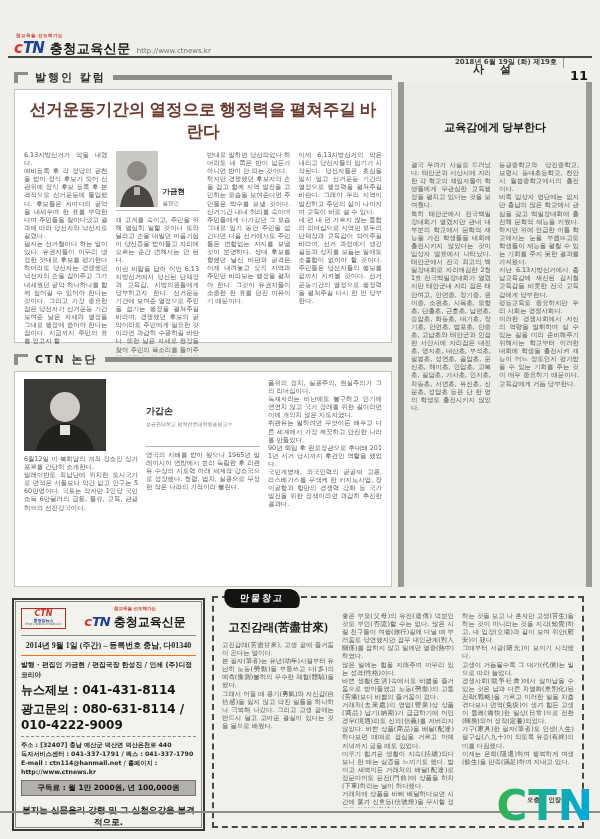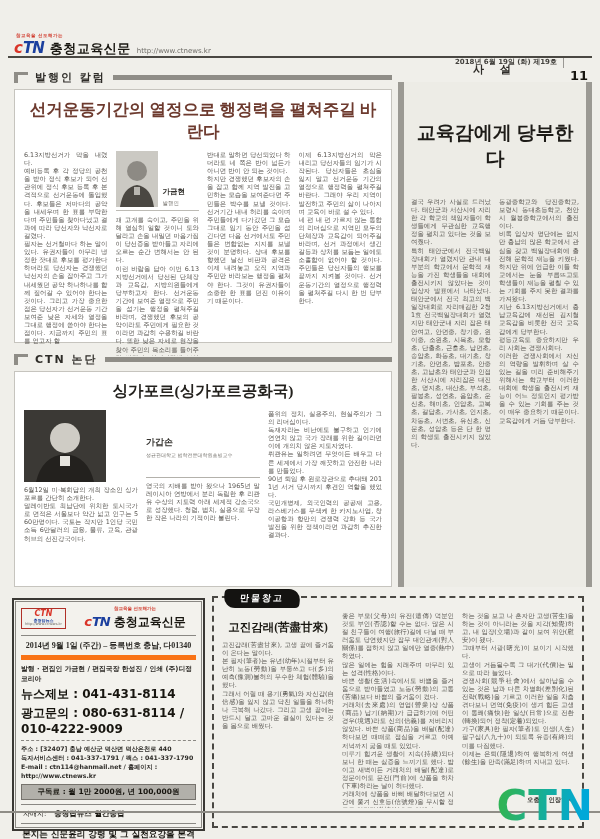--- a/index.html
+++ b/index.html
@@ -50,21 +50,21 @@
   .ib-mini{border:1px solid #b03028;padding:1px 3px;text-align:center;line-height:1.1;}
   .ib-mini-ctn{font-size:8px;font-weight:900;font-style:italic;color:#d93428;}
   .ib-mini-name{font-size:4px;color:#1b3f9e;font-weight:bold;}
   .ib-mini-url{font-size:3.5px;color:#6e6c67;}
   .ib-main{flex:1;text-align:center;}
   .ib-slogan{font-size:4.5px;color:#d03a2c;font-weight:bold;}
   .ib-logo-row{display:flex;justify-content:center;align-items:baseline;gap:4px;}
   .ib-logo-c{color:#d93428;font-weight:900;font-size:13px;font-style:italic;}
   .ib-logo-tn{color:#1b3f9e;font-weight:900;font-size:13px;font-style:italic;letter-spacing:-1px;}
   .ib-title{font-size:12px;font-weight:900;color:#17150f;}
-  .ib-reg{font-size:8px;font-weight:bold;text-align:center;color:#2c2a26;padding:4px 0;border-bottom:5px solid #f97316;font-family:"Liberation Serif",serif;}
+  .ib-reg{font-size:8px;font-weight:bold;text-align:center;color:#2c2a26;padding:4px 0;border-bottom:1px solid #f97316;font-family:"Liberation Serif",serif;}
   .ib-staff{font-size:6.8px;font-weight:bold;color:#2c2a26;padding-top:4px;}
   .ib-phone{font-size:12px;font-weight:900;color:#17150f;margin-top:2px;}
   .ib-dots{border-top:1px dashed #8a8883;margin:4px 0 3px;}
   .ib-small{font-size:6.2px;font-weight:bold;color:#2c2a26;line-height:9px;}
   .ib-sub{background:#b2b0aa;border:1px solid #76736d;text-align:center;font-size:7.5px;font-weight:900;color:#17150f;padding:2px 0;margin:4px 0;}
   .ib-sister-row{display:flex;gap:8px;border-top:1px solid #8a8883;border-bottom:1px solid #8a8883;padding:4px 2px;margin-top:2px;}
   .ib-sister-label{font-size:7px;color:#2c2a26;}
   .ib-sister{font-size:7.5px;font-weight:900;color:#17150f;}
   .ib-ethics{font-size:8.6px;font-weight:900;color:#17150f;text-align:center;padding-top:5px;}
   
@@ -131,41 +131,40 @@
 하지만 경쟁했던 후보자의 손을 잡고 함께 지역 발전을 고민하는 모습을 보여준다면 주민들은 박수를 보낼 것이다. 선거기간 내내 허리를 숙이며 주민들에게 다가갔던 그 모습 그대로 임기 동안 주민을 섬긴다면 다음 선거에서도 주민들은 변함없는 지지를 보낼 것이 분명하다. 상대 후보를 향했던 날선 비판과 공격은 이제 내려놓고 오직 지역과 주민만 바라보는 행정을 펼쳐야 한다. 그것이 유권자들이 소중한 한 표를 던진 이유이기 때문이다.</div>
       <div class="col col-text">이제 6.13지방선거의 막은 내리고 당선자들의 임기가 시작된다. 당선자들은 초심을 잃지 말고 선거운동 기간의 열정으로 행정력을 펼쳐주길 바란다. 그래야 우리 지역이 발전하고 주민의 삶이 나아지며 교육이 바로 설 수 있다.
 네 편 내 편 가르지 않는 통합의 리더십으로 지역민 모두의 단체장과 교육감이 되어주길 바라며, 선거 과정에서 생긴 갈등과 상처를 보듬는 일에도 소홀함이 없어야 할 것이다. 주민들은 당선자들의 행보를 끝까지 지켜볼 것이다. 선거운동기간의 열정으로 행정력을 펼쳐주길 다시 한 번 당부한다.</div>
     </div>
   </div>
 </div>
 
 <div class="abs" style="left:398px;top:62px;width:194px;">
   <div class="edit-label">사 설</div>
   <div class="edit-wrap" style="margin-top:5px;height:505px;padding:10px 7px;box-sizing:border-box;">
-    <div class="headline-serif" style="font-size:19px;color:#1d1b17;margin:28px 0 26px;">교육감에게 당부한다</div>
+    <div class="headline-serif" style="font-size:11px;color:#1d1b17;margin:28px 0 26px;">교육감에게 당부한다</div>
     <div class="cols" style="height:395px;">
       <div class="col col-text">결국 우려가 사실로 드러났다. 태안군과 서산시에 자리한 각 학교의 책임자들이 학생들에게 무관심한 교육행정을 펼치고 있다는 것을 보여줬다.
 특히 태안군에서 전국백일장대회가 열렸지만 관내 대부분의 학교에서 문학적 재능을 가진 학생들을 대회에 출전시키지 않았다는 것이 입상자 발표에서 나타났다. 태안군에서 전국 최고의 백일장대회로 자리매김한 2청1효 전국백일장대회가 열렸지만 태안군내 자리 잡은 태안여고, 안면중, 창기중, 원이중, 소원초, 시목초, 모항초, 단출초, 근흥초, 남면초, 송암초, 화동초, 대기초, 창기초, 안면초, 밤포초, 안중초, 고남초와 태안군과 인접한 서산시에 자리잡은 대진초, 명지초, 대산초, 부석초, 팔봉초, 성연초, 음암초, 운신초, 해미초, 인암초, 고북초, 갈담초, 가사초, 인지초, 차동초, 서변초, 유신초, 신문초, 성암초 등은 단 한 명의 학생도 출전시키지 않았다.</div>
       <div class="col col-text">동광중학교와 당진중학교, 보령시 동대초등학교, 천안시 월봉중학교에서의 출전이다.
 비록 입상자 명단에는 없지만 충남의 많은 학교에서 관심을 갖고 백일장대회에 출전해 문학적 재능을 키웠다. 하지만 위에 언급한 이들 학교에서는 눈을 부릅뜨고도 학생들이 재능을 펼칠 수 있는 기회를 주지 못한 결과를 가져왔다.
 지난 6.13지방선거에서 충남교육감에 재선된 김지철 교육감을 비롯한 전국 교육감에게 당부한다.
 평등교육도 중요하지만 우리 사회는 경쟁사회다.
 이러한 경쟁사회에서 자신의 역량을 발휘하며 살 수 있는 길을 미리 준비해주기 위해서는 학교부터 이러한 대회에 학생을 출전시켜 재능이 어느 정도인지 평가받을 수 있는 기회를 주는 것이 매우 중요하기 때문이다. 교육감에게 거듭 당부한다.</div>
     </div>
   </div>
 </div>
 
 <div class="abs" style="left:14px;top:352px;width:378px;">
   <div class="sec-head">
     <span class="bracket"></span>
     <span class="sec-label">CTN 논단</span>
     <span class="sec-bar"></span>
   </div>
   <div class="art-box" style="margin-top:4px;height:216px;padding:7px 9px;box-sizing:border-box;">
-    <div class="headline-serif" style="font-size:15.5px;color:#23211d;margin:2px 0 8px;">싱가포르(싱가포르공화국)</div>
     <div class="cols" style="height:168px;">
       <div class="col">
         <svg class="photo-frame" width="82" height="72" viewBox="0 0 82 72" style="margin-bottom:4px;">
           <rect width="82" height="72" fill="#3b3935"></rect>
           <circle cx="41" cy="28" r="15" fill="#cfccc5"></circle>
           <path d="M12 72 Q18 46 41 44 Q64 46 70 72 Z" fill="#23211e"></path>
           <rect x="36" y="46" width="10" height="10" fill="#e6e4de"></rect>
         </svg>
         <div class="col-text" style="height:90px;overflow:hidden;">6월12일 미·북회담의 개최 장소인 싱가포르를 간단히 소개한다.
 말레이반도 최남단에 위치한 도시국가로 면적은 서울보다 약간 넓고 인구는 560만명이다. 국토는 작지만 1인당 국민소득 6만달러의 금융, 물류, 교육, 관광 허브의 선진강국이다.</div>
@@ -203,24 +202,20 @@
   </div>
   <div class="ib-reg">2014년 9월 1일 (주간) – 등록번호 충남, 다01340</div>
   <div class="ib-staff">발행 · 편집인 가금현 / 편집국장 한성진 / 인쇄 (주)디정코리아</div>
   <div class="ib-phone">뉴스제보 : 041-431-8114</div>
   <div class="ib-phone">광고문의 : 080-631-8114 / 010-4222-9009</div>
   <div class="ib-dots"></div>
   <div class="ib-small">주소 : [32407] 충남 예산군 덕산면 덕산온천로 440</div>
   <div class="ib-small">독자서비스센터 : 041-337-1791 / 팩스 : 041-337-1790</div>
   <div class="ib-small">E-mail : ctn114@hanmail.net / 홈페이지 : http://www.ctnews.kr</div>
   <div class="ib-sub">구독료 : 월 1만 2000원, 년 100,000원</div>
-  <div class="ib-sister-row">
-    <span class="ib-sister-label">자매지:</span>
-    <span class="ib-sister">충청탑뉴스   월간충탑</span>
-  </div>
   <div class="ib-ethics">본지는 신문윤리 강령 및 그 실천요강을 본격적으로.</div>
 </div>
 
 <div class="abs adbox" style="left:212px;top:596px;width:372px;height:232px;">
   <div class="ad-badge">만물창고</div>
   <div class="cols" style="height:196px;">
     <div class="col">
       <div class="ad-title">고진감래(苦盡甘來)</div>
       <div class="col-text" style="height:160px;overflow:hidden;">고진감래(苦盡甘來), 고생 끝에 즐거움이 온다는 말이다.
 본 필자(筆者)는 유년(幼年)시절부터 유난히 노동(勞動)을 부둥쓰고 다(多)의 예측(豫測)불허의 무수한 체험(體驗)을 했다.

